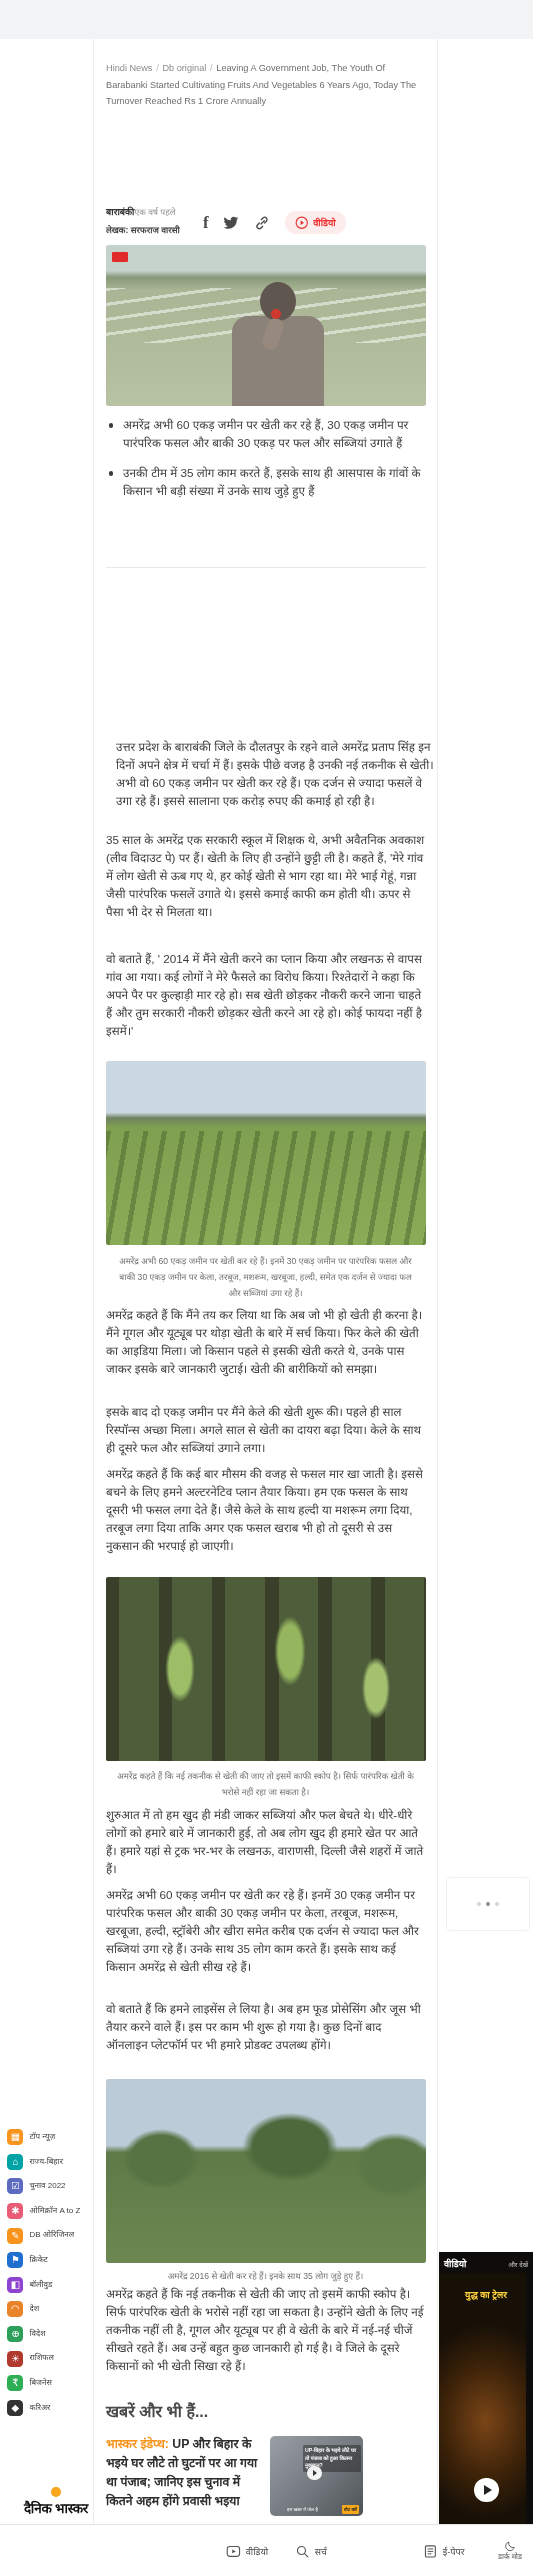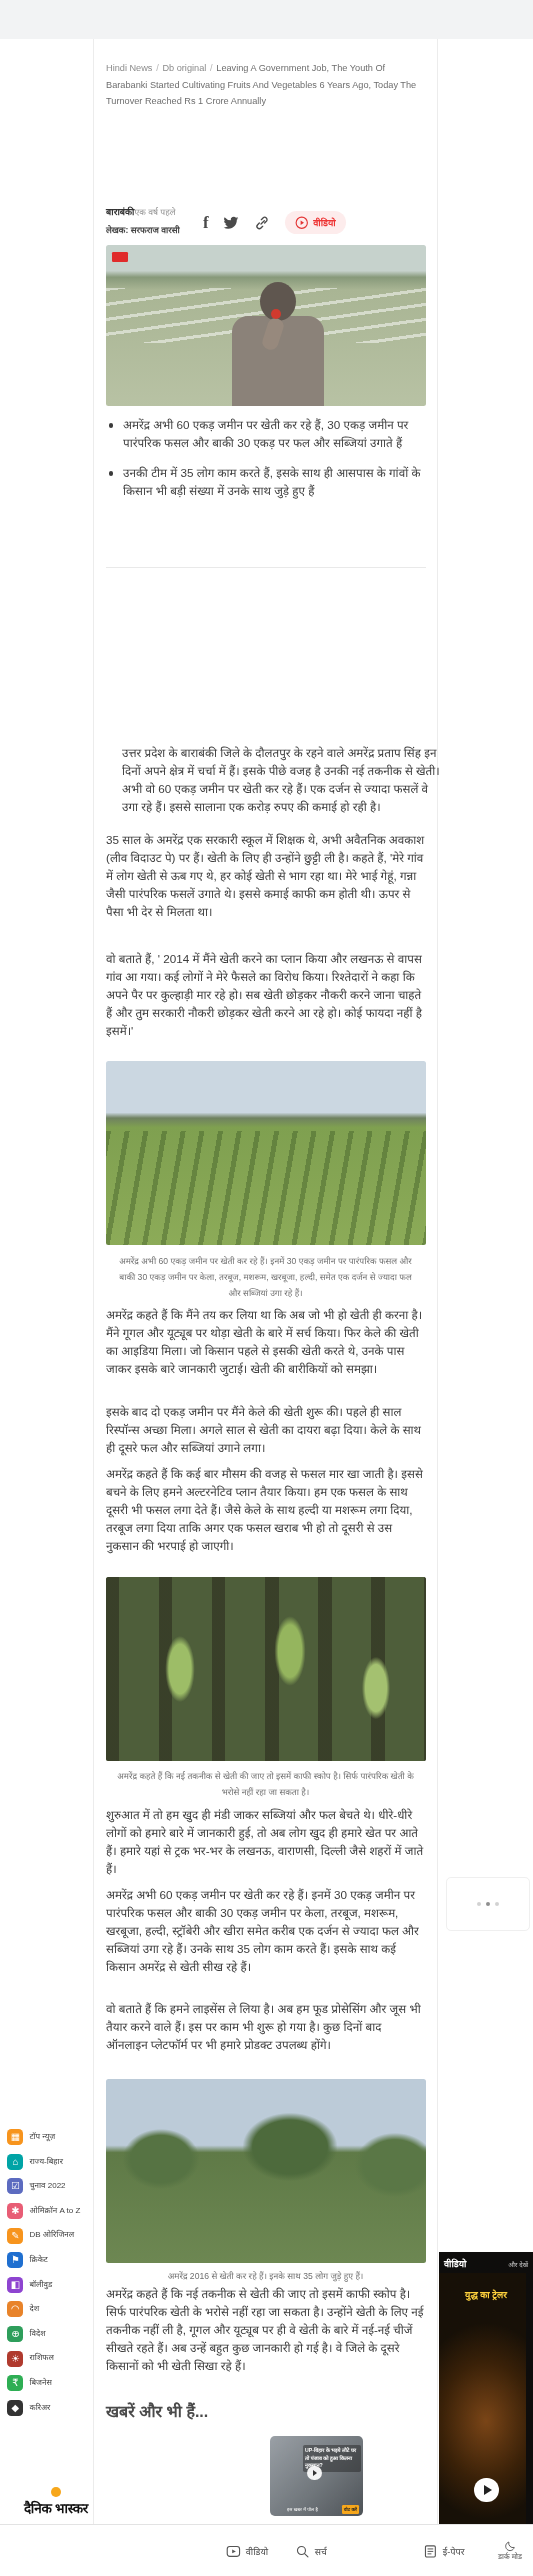--- a/index.html
+++ b/index.html
@@ -159,21 +159,21 @@
     <span class="arm"></span>
     <span class="fruit"></span>
   </div>
 
   <div class="bullets">
     <div class="li">अमरेंद्र अभी 60 एकड़ जमीन पर खेती कर रहे हैं, 30 एकड़ जमीन पर पारंपरिक फसल और बाकी 30 एकड़ पर फल और सब्जियां उगाते हैं</div>
     <div class="li">उनकी टीम में 35 लोग काम करते हैं, इसके साथ ही आसपास के गांवों के किसान भी बड़ी संख्या में उनके साथ जुड़े हुए हैं</div>
   </div>
   <div class="divider"></div>
 
-  <p class="para" style="top:728px;margin:16px">उत्तर प्रदेश के बाराबंकी जिले के दौलतपुर के रहने वाले अमरेंद्र प्रताप सिंह इन दिनों अपने क्षेत्र में चर्चा में हैं। इसके पीछे वजह है उनकी नई तकनीक से खेती। अभी वो 60 एकड़ जमीन पर खेती कर रहे हैं। एक दर्जन से ज्यादा फसलें वे उगा रहे हैं। इससे सालाना एक करोड़ रुपए की कमाई हो रही है।</p>
+  <p class="para" style="top:728px;margin:10px">उत्तर प्रदेश के बाराबंकी जिले के दौलतपुर के रहने वाले अमरेंद्र प्रताप सिंह इन दिनों अपने क्षेत्र में चर्चा में हैं। इसके पीछे वजह है उनकी नई तकनीक से खेती। अभी वो 60 एकड़ जमीन पर खेती कर रहे हैं। एक दर्जन से ज्यादा फसलें वे उगा रहे हैं। इससे सालाना एक करोड़ रुपए की कमाई हो रही है।</p>
   <p class="para" style="top:831px;margin:0">35 साल के अमरेंद्र एक सरकारी स्कूल में शिक्षक थे, अभी अवैतनिक अवकाश (लीव विदाउट पे) पर हैं। खेती के लिए ही उन्होंने छुट्टी ली है। कहते हैं, 'मेरे गांव में लोग खेती से ऊब गए थे, हर कोई खेती से भाग रहा था। मेरे भाई गेहूं, गन्ना जैसी पारंपरिक फसलें उगाते थे। इससे कमाई काफी कम होती थी। ऊपर से पैसा भी देर से मिलता था।</p>
   <p class="para" style="top:950px;margin:0">वो बताते हैं, ' 2014 में मैंने खेती करने का प्लान किया और लखनऊ से वापस गांव आ गया। कई लोगों ने मेरे फैसले का विरोध किया। रिश्तेदारों ने कहा कि अपने पैर पर कुल्हाड़ी मार रहे हो। सब खेती छोड़कर नौकरी करने जाना चाहते हैं और तुम सरकारी नौकरी छोड़कर खेती करने आ रहे हो। कोई फायदा नहीं है इसमें।'</p>
 
   <div class="photo ph-banana-field"></div>
   <div class="cap" style="top:1253px">अमरेंद्र अभी 60 एकड़ जमीन पर खेती कर रहे हैं। इनमें 30 एकड़ जमीन पर पारंपरिक फसल और बाकी 30 एकड़ जमीन पर केला, तरबूज, मशरूम, खरबूजा, हल्दी, समेत एक दर्जन से ज्यादा फल और सब्जियां उगा रहे हैं।</div>
 
   <p class="para" style="top:1306px;margin:0">अमरेंद्र कहते हैं कि मैंने तय कर लिया था कि अब जो भी हो खेती ही करना है। मैंने गूगल और यूट्यूब पर थोड़ा खेती के बारे में सर्च किया। फिर केले की खेती का आइडिया मिला। जो किसान पहले से इसकी खेती करते थे, उनके पास जाकर इसके बारे जानकारी जुटाई। खेती की बारीकियों को समझा।</p>
   <p class="para" style="top:1403px;margin:0">इसके बाद दो एकड़ जमीन पर मैंने केले की खेती शुरू की। पहले ही साल रिस्पॉन्स अच्छा मिला। अगले साल से खेती का दायरा बढ़ा दिया। केले के साथ ही दूसरे फल और सब्जियां उगाने लगा।</p>
   <p class="para" style="top:1465px;margin:0">अमरेंद्र कहते हैं कि कई बार मौसम की वजह से फसल मार खा जाती है। इससे बचने के लिए हमने अल्टरनेटिव प्लान तैयार किया। हम एक फसल के साथ दूसरी भी फसल लगा देते हैं। जैसे केले के साथ हल्दी या मशरूम लगा दिया, तरबूज लगा दिया ताकि अगर एक फसल खराब भी हो तो दूसरी से उस नुकसान की भरपाई हो जाएगी।</p>
 
@@ -184,20 +184,21 @@
   <p class="para" style="top:1886px;margin:0">अमरेंद्र अभी 60 एकड़ जमीन पर खेती कर रहे हैं। इनमें 30 एकड़ जमीन पर पारंपरिक फसल और बाकी 30 एकड़ जमीन पर केला, तरबूज, मशरूम, खरबूजा, हल्दी, स्ट्रॉबेरी और खीरा समेत करीब एक दर्जन से ज्यादा फल और सब्जियां उगा रहे हैं। उनके साथ 35 लोग काम करते हैं। इसके साथ कई किसान अमरेंद्र से खेती सीख रहे हैं।</p>
   <p class="para" style="top:2000px;margin:0">वो बताते हैं कि हमने लाइसेंस ले लिया है। अब हम फूड प्रोसेसिंग और जूस भी तैयार करने वाले हैं। इस पर काम भी शुरू हो गया है। कुछ दिनों बाद ऑनलाइन प्लेटफॉर्म पर भी हमारे प्रोडक्ट उपलब्ध होंगे।</p>
 
   <div class="photo ph-papaya"></div>
   <div class="cap" style="top:2268px">अमरेंद्र 2016 से खेती कर रहे हैं। इनके साथ 35 लोग जुड़े हुए हैं।</div>
 
   <p class="para" style="top:2285px;margin:0">अमरेंद्र कहते हैं कि नई तकनीक से खेती की जाए तो इसमें काफी स्कोप है। सिर्फ पारंपरिक खेती के भरोसे नहीं रहा जा सकता है। उन्होंने खेती के लिए नई तकनीक नहीं ली है, गूगल और यूट्यूब पर ही वे खेती के बारे में नई-नई चीजें सीखते रहते हैं। अब उन्हें बहुत कुछ जानकारी हो गई है। वे जिले के दूसरे किसानों को भी खेती सिखा रहे हैं।</p>
 
   <div class="more-head">खबरें और भी हैं...</div>
 
+  <div class="rel-title"><span class="kick">भास्कर इंडेप्थ:</span> <span>UP और बिहार के भइये घर लौटे तो घुटनों पर आ गया था पंजाब; जानिए इस चुनाव में कितने अहम होंगे प्रवासी भइया</span></div>
   <div class="rel-thumb">
     <span class="ovl">UP-बिहार के भइये लौटे घर तो पंजाब को हुआ कितना नुकसान?</span>
     <span class="play"></span>
     <span class="poll">इस खबर में पोल है</span>
     <span class="vote">वोट करें</span>
   </div>
 
   <nav class="nav">
     <div class="nav-item">
         <span class="nav-ico" style="background: rgb(247, 148, 29);">▦</span>

